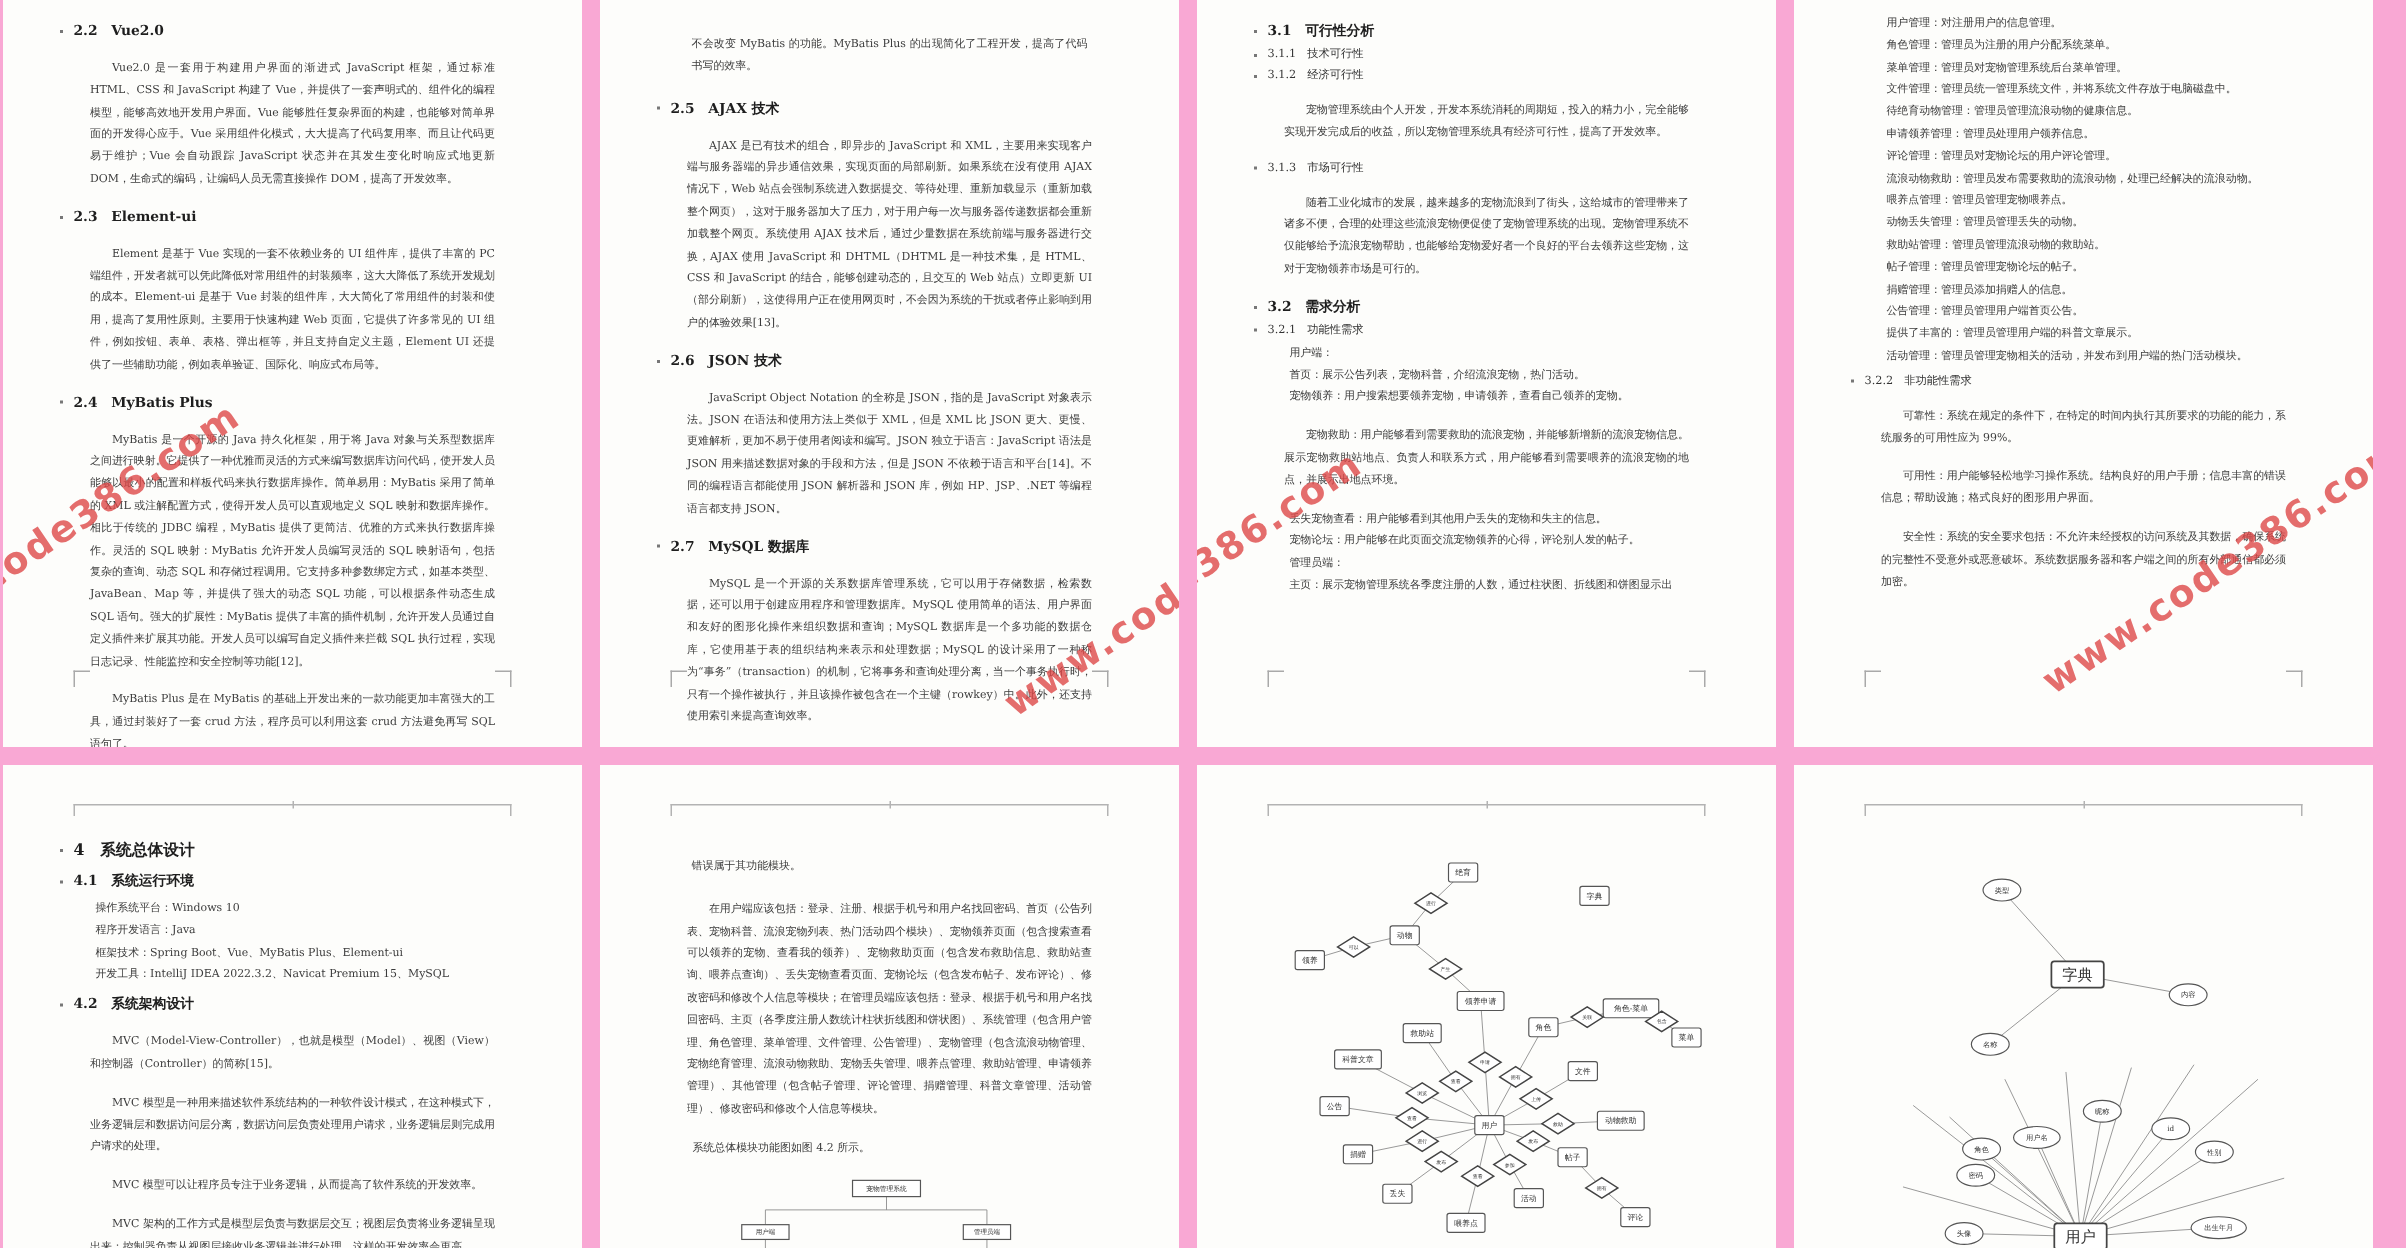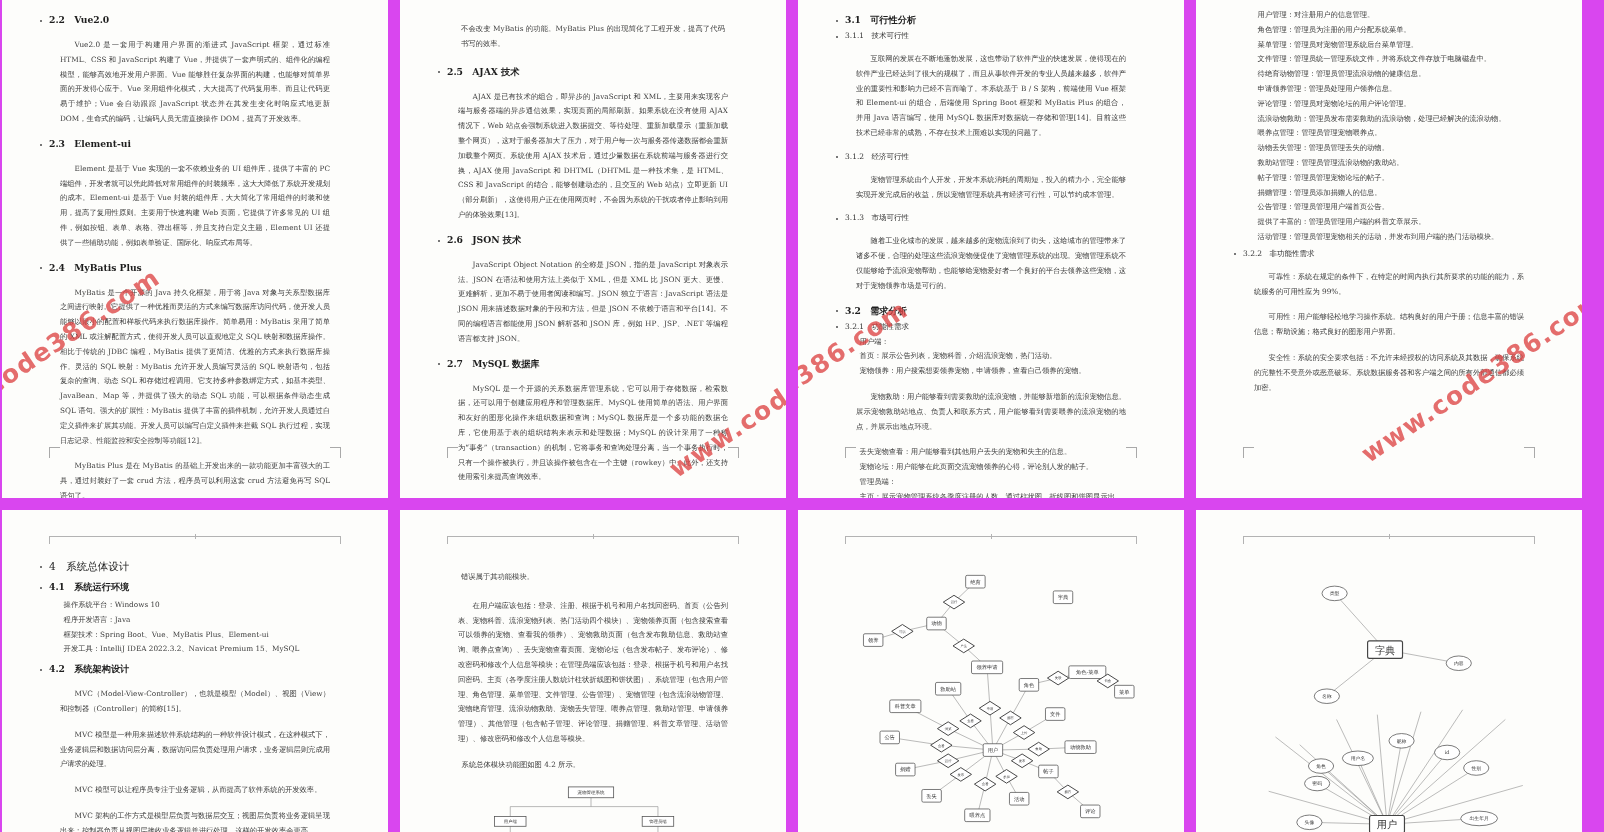--- a/index.html
+++ b/index.html
@@ -7,21 +7,21 @@
           font-family:"DejaVu Serif","Liberation Serif",serif;}
   .page{position:absolute;width:386px;height:546px;background:#fdfdfb;overflow:hidden;}
   .content{position:absolute;left:47px;width:292px;}
   .row1 .content{top:56px;}
   .row2 .content{top:46px;}
   
   .blk{color:#3b3b3b;}
   .p  {font-size:7.3px;line-height:14.8px;text-align:justify;text-indent:2em;margin:11px;}
   .pl {font-size:7.3px;line-height:14.8px;text-indent:2em;margin:0;}
   .cont{font-size:7.3px;line-height:14.8px;text-indent:0;text-align:justify;margin:14px;}
-  .h1{font-size:10.5px;font-weight:normal;color:#1e1e1e;margin:4px 0 7px;position:relative;}
+  .h1{font-size:10.5px;font-weight:bold;color:#1e1e1e;margin:4px 0 7px;position:relative;}
   .h2{font-size:9.2px;font-weight:bold;color:#1e1e1e;margin:6px 0 4px;position:relative;}
   .h3{font-size:7.5px;color:#333;margin:4px 0 3px;position:relative;}
   .h1::before,.h2::before,.h3::before{content:"";position:absolute;left:-9px;top:45%;
       width:2px;height:2px;background:#777;}
   
   .row1 .mk-bl{position:absolute;left:47px;bottom:40px;width:10px;height:10px;
       border-left:1px solid #a9a9a9;border-top:1px solid #a9a9a9;}
   .row1 .mk-br{position:absolute;right:47px;bottom:40px;width:10px;height:10px;
       border-right:1px solid #a9a9a9;border-top:1px solid #a9a9a9;}
   .row2 .mk-top{position:absolute;left:47px;right:47px;top:26px;height:7px;
@@ -30,21 +30,21 @@
   .watermark{position:absolute;font-size:25px;font-family:"DejaVu Sans","Liberation Sans",sans-serif;
       transform:rotate(-34deg);transform-origin:left center;white-space:nowrap;letter-spacing:1.5px;
       font-weight:bold;opacity:.78;pointer-events:none;}
   svg{display:block;}
   svg text{fill:#333;}
   .vtext{writing-mode:vertical-rl;text-orientation:upright;}
 </style>
 </head>
 <body>
 
-<div id="canvas" style="background: #d946ef;">
+<div id="canvas" style="background: #f9a8d4;">
     <div class="page row1" style="left: 2px; top: -48px; background: rgb(253, 253, 251);">
       <div class="mk-bl"></div>
       <div class="mk-br"></div>
       <div class="content">
         <div class="blk h2">2.2　Vue2.0</div>
         <div class="blk p">Vue2.0 是一套用于构建用户界面的渐进式 JavaScript 框架，通过标准 HTML、CSS 和 JavaScript 构建了 Vue，并提供了一套声明式的、组件化的编程模型，能够高效地开发用户界面。Vue 能够胜任复杂界面的构建，也能够对简单界面的开发得心应手。Vue 采用组件化模式，大大提高了代码复用率、而且让代码更易于维护；Vue 会自动跟踪 JavaScript 状态并在其发生变化时响应式地更新 DOM，生命式的编码，让编码人员无需直接操作 DOM，提高了开发效率。</div>
         <div class="blk h2">2.3　Element-ui</div>
         <div class="blk p">Element 是基于 Vue 实现的一套不依赖业务的 UI 组件库，提供了丰富的 PC 端组件，开发者就可以凭此降低对常用组件的封装频率，这大大降低了系统开发规划的成本。Element-ui 是基于 Vue 封装的组件库，大大简化了常用组件的封装和使用，提高了复用性原则。主要用于快速构建 Web 页面，它提供了许多常见的 UI 组件，例如按钮、表单、表格、弹出框等，并且支持自定义主题，Element UI 还提供了一些辅助功能，例如表单验证、国际化、响应式布局等。</div>
         <div class="blk h2">2.4　MyBatis Plus</div>
         <div class="blk p">MyBatis 是一个开源的 Java 持久化框架，用于将 Java 对象与关系型数据库之间进行映射。它提供了一种优雅而灵活的方式来编写数据库访问代码，使开发人员能够以最小的配置和样板代码来执行数据库操作。简单易用：MyBatis 采用了简单的 XML 或注解配置方式，使得开发人员可以直观地定义 SQL 映射和数据库操作。相比于传统的 JDBC 编程，MyBatis 提供了更简洁、优雅的方式来执行数据库操作。灵活的 SQL 映射：MyBatis 允许开发人员编写灵活的 SQL 映射语句，包括复杂的查询、动态 SQL 和存储过程调用。它支持多种参数绑定方式，如基本类型、JavaBean、Map 等，并提供了强大的动态 SQL 功能，可以根据条件动态生成 SQL 语句。强大的扩展性：MyBatis 提供了丰富的插件机制，允许开发人员通过自定义插件来扩展其功能。开发人员可以编写自定义插件来拦截 SQL 执行过程，实现日志记录、性能监控和安全控制等功能[12]。</div>
@@ -65,23 +65,22 @@
         <div class="blk p">MySQL 是一个开源的关系数据库管理系统，它可以用于存储数据，检索数据，还可以用于创建应用程序和管理数据库。MySQL 使用简单的语法、用户界面和友好的图形化操作来组织数据和查询；MySQL 数据库是一个多功能的数据仓库，它使用基于表的组织结构来表示和处理数据；MySQL 的设计采用了一种称为“事务”（transaction）的机制，它将事务和查询处理分离，当一个事务执行时，只有一个操作被执行，并且该操作被包含在一个主键（rowkey）中。此外，还支持使用索引来提高查询效率。</div>
       </div>
       <span class="watermark" style="left: 272px; top: 505px; color: rgb(221, 69, 69);">www.code386.com</span>
     </div>
     <div class="page row1" style="left: 798px; top: -48px; background: rgb(253, 253, 251);">
       <div class="mk-bl"></div>
       <div class="mk-br"></div>
       <div class="content">
         <div class="blk h2">3.1　可行性分析</div>
         <div class="blk h3">3.1.1　技术可行性</div>
-        <div class="blk p">互联网的发展在不断地蓬勃发展，这也带动了软件产业的快速发展，使得现在的软件产业已经达到了很大的规模了，而且从事软件开发的专业人员越来越多，软件产业的重要性和影响力已经不言而喻了。本系统基于 B / S 架构，前端使用 Vue 框架和 Element-ui 的组合，后端使用 Spring Boot 框架和 MyBatis Plus 的组合，并用 Java 语言编写，使用 MySQL 数据库对数据统一存储和管理[14]。目前这些技术已经非常的成熟，不存在技术上面难以实现的问题了。</div>
         <div class="blk h3">3.1.2　经济可行性</div>
-        <div class="blk p">宠物管理系统由个人开发，开发本系统消耗的周期短，投入的精力小，完全能够实现开发完成后的收益，所以宠物管理系统具有经济可行性，可以节约成本管理。</div>
+        <div class="blk p">宠物管理系统由个人开发，开发本系统消耗的周期短，投入的精力小，完全能够实现开发完成后的收益，所以宠物管理系统具有经济可行性，提高了开发效率。</div>
         <div class="blk h3">3.1.3　市场可行性</div>
         <div class="blk p">随着工业化城市的发展，越来越多的宠物流浪到了街头，这给城市的管理带来了诸多不便，合理的处理这些流浪宠物便促使了宠物管理系统的出现。宠物管理系统不仅能够给予流浪宠物帮助，也能够给宠物爱好者一个良好的平台去领养这些宠物，这对于宠物领养市场是可行的。</div>
         <div class="blk h2">3.2　需求分析</div>
         <div class="blk h3">3.2.1　功能性需求</div>
         <div class="blk pl">用户端：</div>
         <div class="blk pl">首页：展示公告列表，宠物科普，介绍流浪宠物，热门活动。</div>
         <div class="blk pl">宠物领养：用户搜索想要领养宠物，申请领养，查看自己领养的宠物。</div>
         <div class="blk p">宠物救助：用户能够看到需要救助的流浪宠物，并能够新增新的流浪宠物信息。展示宠物救助站地点、负责人和联系方式，用户能够看到需要喂养的流浪宠物的地点，并展示出地点环境。</div>
         <div class="blk pl">丢失宠物查看：用户能够看到其他用户丢失的宠物和失主的信息。</div>
         <div class="blk pl">宠物论坛：用户能够在此页面交流宠物领养的心得，评论别人发的帖子。</div>

